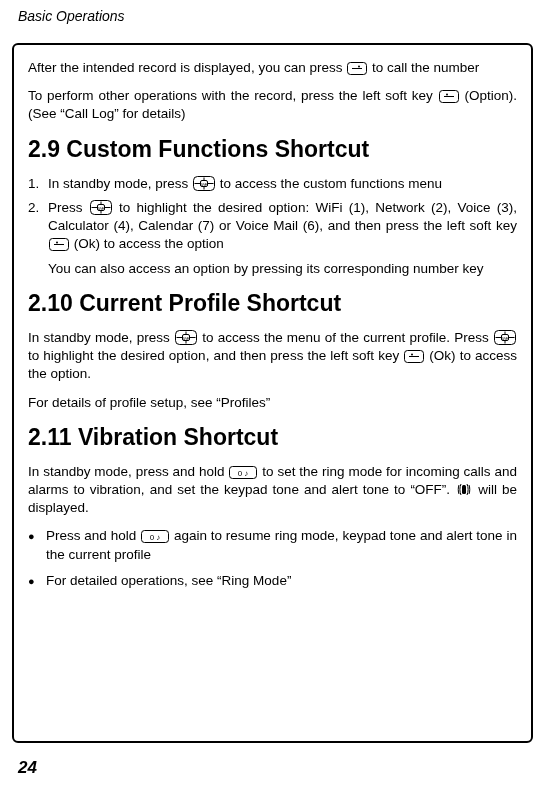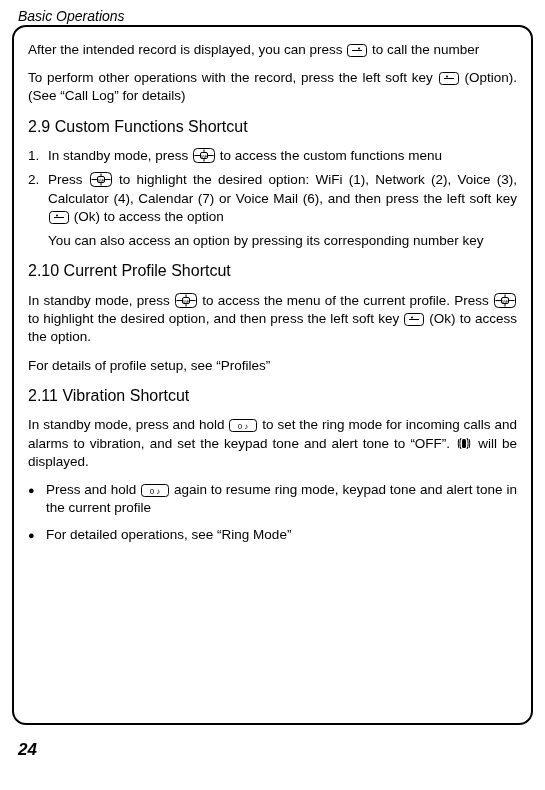--- a/index.html
+++ b/index.html
@@ -7,39 +7,39 @@
     width: 545px;
     height: 790px;
     background: #fff;
     font-family: Arial, Helvetica, sans-serif;
     color: #000;
     position: relative;
   }
   .header-title {
     font-style: italic;
     font-size: 14px;
-    padding: 8px 0 1px 18px;
+    padding: 8px 0 19px 18px;
   }
   .page-frame {
     border: 2px solid #000;
-    border-radius: 14px;
+    border-radius: 6px;
     margin: 0 12px;
     padding: 14px 14px 20px 14px;
     height: 700px;
     font-size: 13.5px;
     line-height: 1.35;
   }
   .page-number {
     font-style: italic;
     font-weight: bold;
     font-size: 17px;
     padding: 15px 0 0 18px;
   }
   .para { text-align: justify; margin-bottom: 10px; }
-  .h2 { font-size: 16px; font-weight: normal; margin: 10px 0 10px 0; }
+  .h2 { font-size: 23px; font-weight: bold; margin: 10px 0 10px 0; }
   .ol-item { display: flex; margin-bottom: 6px; text-align: justify; }
   .ol-num { flex: 0 0 20px; }
   .ol-body { flex: 1; }
   .indent-sub { margin-left: 20px; text-align: justify; margin-bottom: 8px; }
   .bullet { display: flex; margin-bottom: 8px; text-align: justify; }
   .bullet-mark { flex: 0 0 18px; font-size: 11px; padding-top: 2px; }
   .bullet-body { flex: 1; }
   b { font-weight: normal; }
   .icon {
     display: inline-block;

